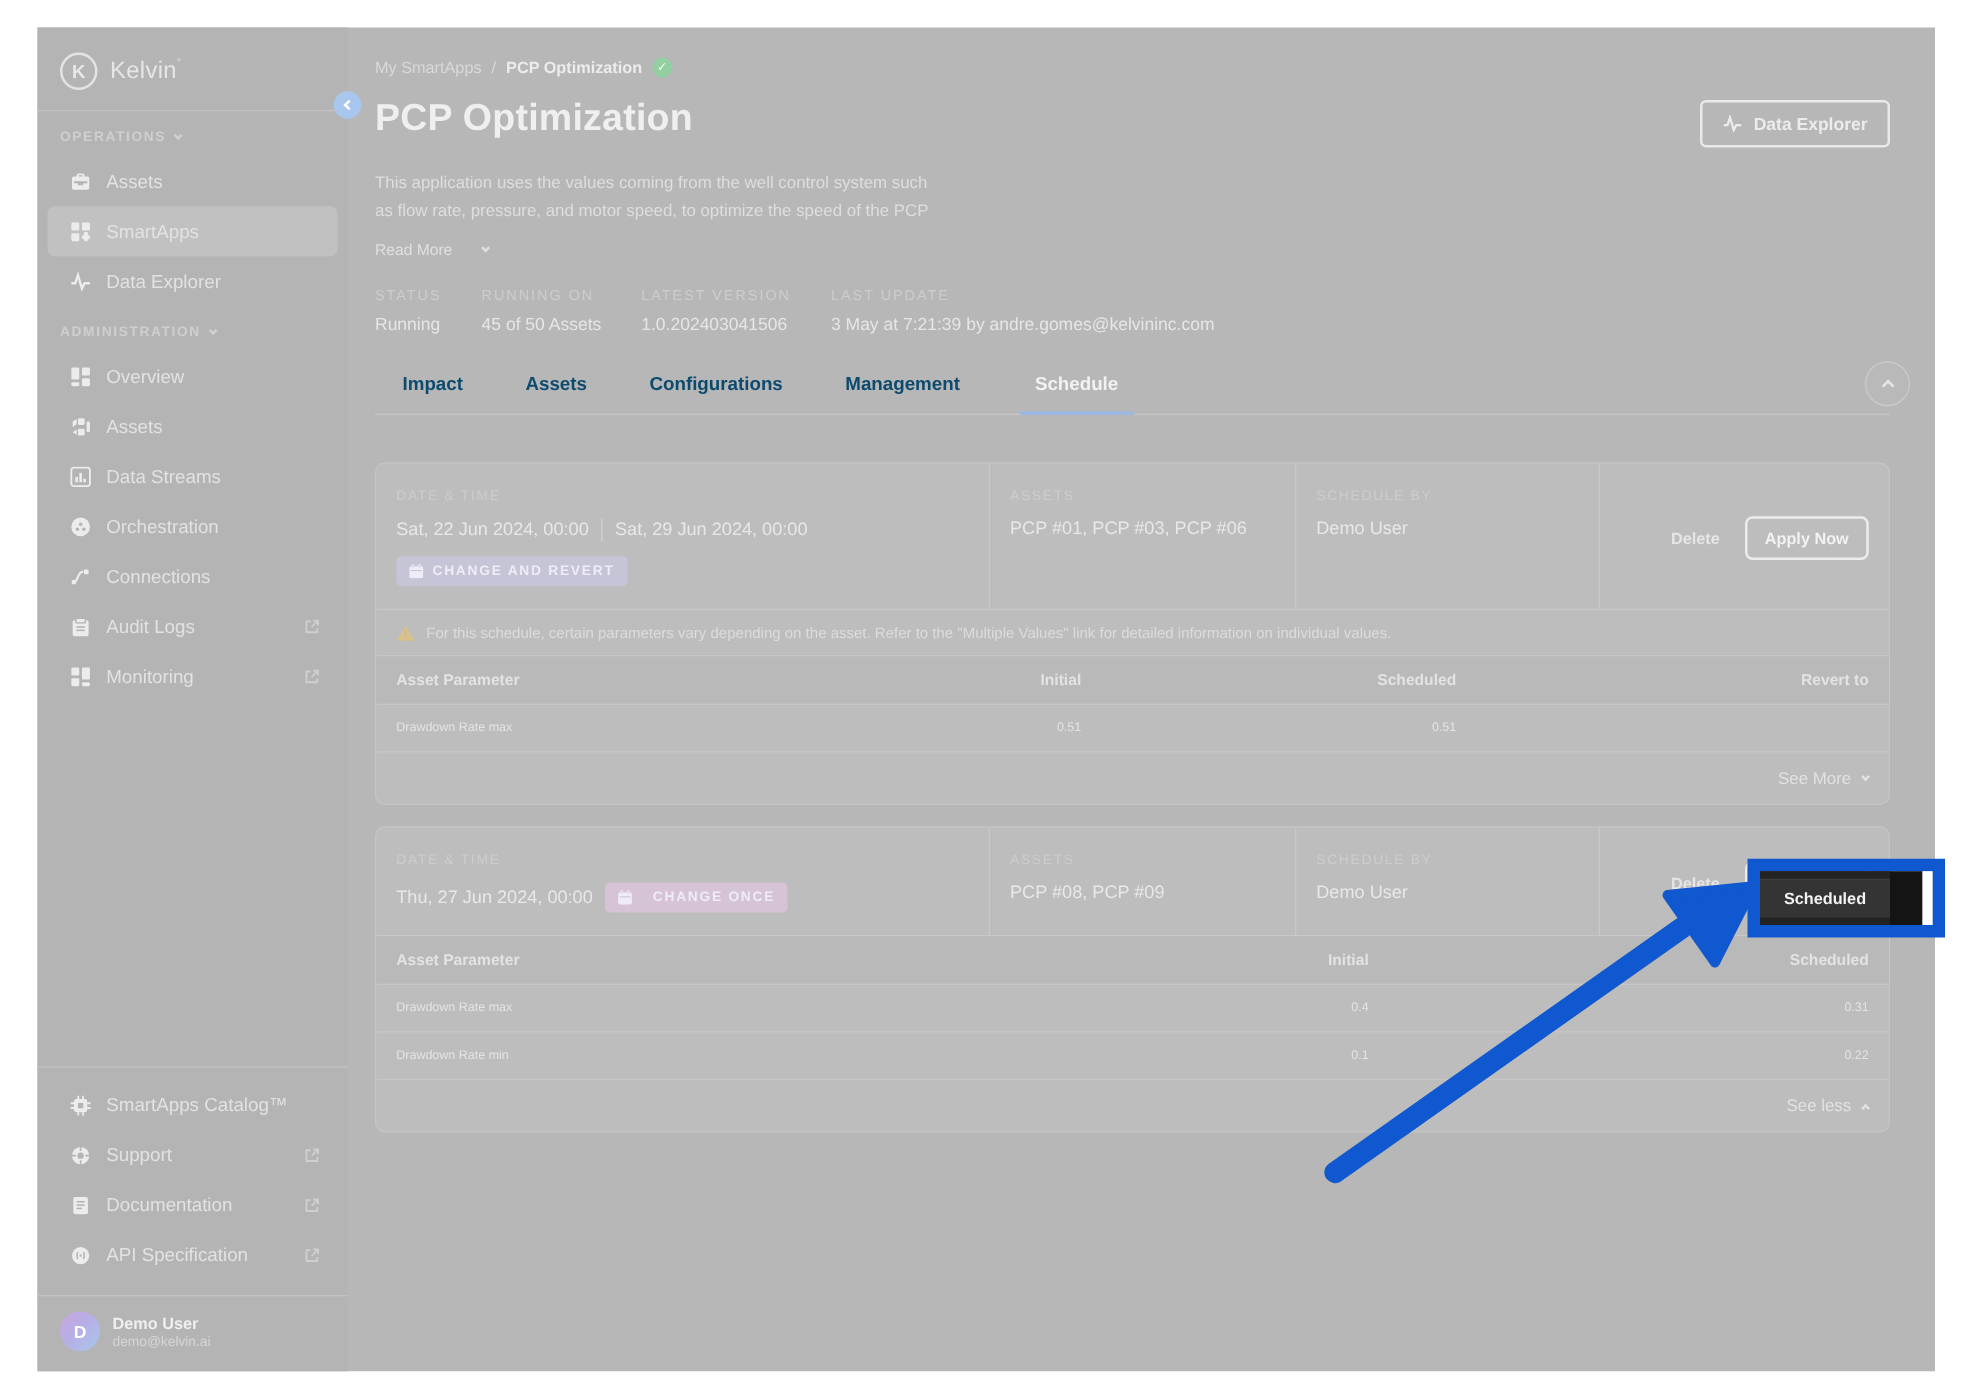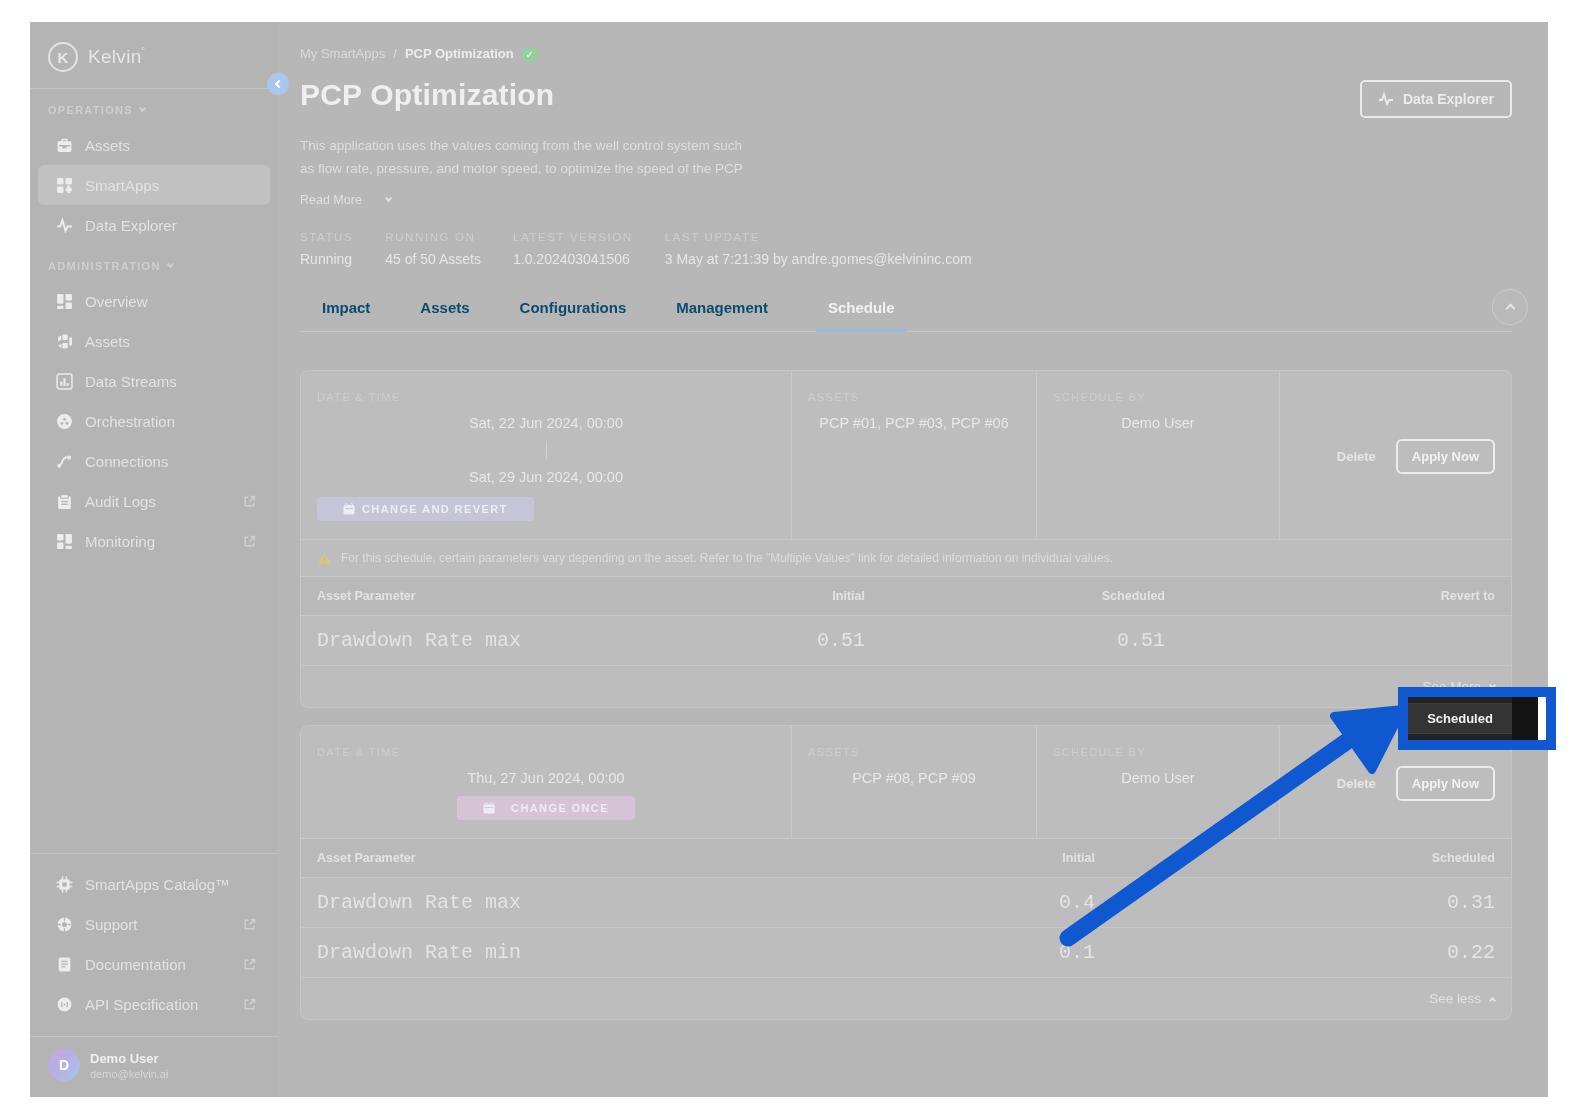--- a/index.html
+++ b/index.html
@@ -90,24 +90,24 @@
   
   .card { margin-top:38px; background:#bdbdbd; border:1px solid #c6c6c6; border-radius:8px;
           overflow:hidden; }
   .card + .card { margin-top:17px; }
   .card-head { display:grid; grid-template-columns:490px 245px 243px 1fr;
                border-bottom:1px solid #c9c9c9; }
   .head-col { padding:20px 16px 18px 16px; }
   .head-col + .head-col { border-left:1px solid #c9c9c9; }
   .h-label { font-size:11px; letter-spacing:1.4px; color:#cdcdcd; }
   .h-value { font-size:14.5px; color:#e8e8e8; margin-top:12px; display:flex;
-             align-items:center; gap:10px; flex-wrap:wrap;flex-direction:column; }
+             align-items:center; gap:10px; flex-wrap:wrap; }
   .date-sep { width:1px; height:18px; background:#d2d2d2; }
   .badge { display:inline-flex; align-items:center; gap:7px; font-size:11px; font-weight:bold;
-           letter-spacing:1.4px; color:#eeecf6; padding:6px 26px; border-radius:4px; }
+           letter-spacing:1.4px; color:#eeecf6; padding:6px 10px; border-radius:4px; }
   .badge.lavender { background:#c6c5d8; margin-top:12px; }
   .badge.pink { background:#d6c4d6;gap:16px; }
   .cal-icon { width:12px; height:12px; }
   .cal-icon svg { width:100%; height:100%; display:block; }
   .head-actions { display:flex; align-items:center; justify-content:flex-end; gap:20px;
                   padding-right:16px; }
   .delete-link { font-size:13px; font-weight:bold; color:#e6e6e6; cursor:pointer; }
   .apply-btn { border:2px solid #ececec; border-radius:6px; background:transparent;
                color:#f2f2f2; font-size:13px; font-weight:bold; padding:8px 14px; cursor:pointer; }
 
@@ -115,21 +115,21 @@
                  font-size:12px; color:#dcdcdc; }
   .warn-icon { width:15px; height:13px; }
   .warn-icon svg { width:100%; height:100%; display:block; }
 
   .sched-table { width:100%; }
   .t-row { display:grid; border-top:1px solid #c7c7c7; }
   .t4 { grid-template-columns:1fr 296px 300px 330px; }
   .t3 { grid-template-columns:1fr 220px 400px; }
   .t-head { background:#b9b9b9; }
   .t-head .cell { font-size:12.5px; font-weight:bold; color:#e3e3e3; padding:12px 16px; }
-  .t-body .cell { font-size:20px; color:#e4e4e4; padding:13px 16px;font-family:Liberation Mono, monospace; }
+  .t-body .cell { font-size:10px; color:#e4e4e4; padding:13px 16px; }
   .cell.num { text-align:right; }
   .t-footer { display:flex; justify-content:flex-end; align-items:center; gap:9px;
               border-top:1px solid #c7c7c7; padding:13px 16px; font-size:13.5px;
               color:#e2e2e2; cursor:pointer; }
 
   
   .anno-arrow { position:absolute; left:0; top:0; width:1580px; height:1120px;
                 pointer-events:none; z-index:40; }
   .anno-highlight { position:absolute; left:1398px; top:687px; width:158px; height:63px;
                     border:10px solid #1058cf; z-index:50; display:flex; }

